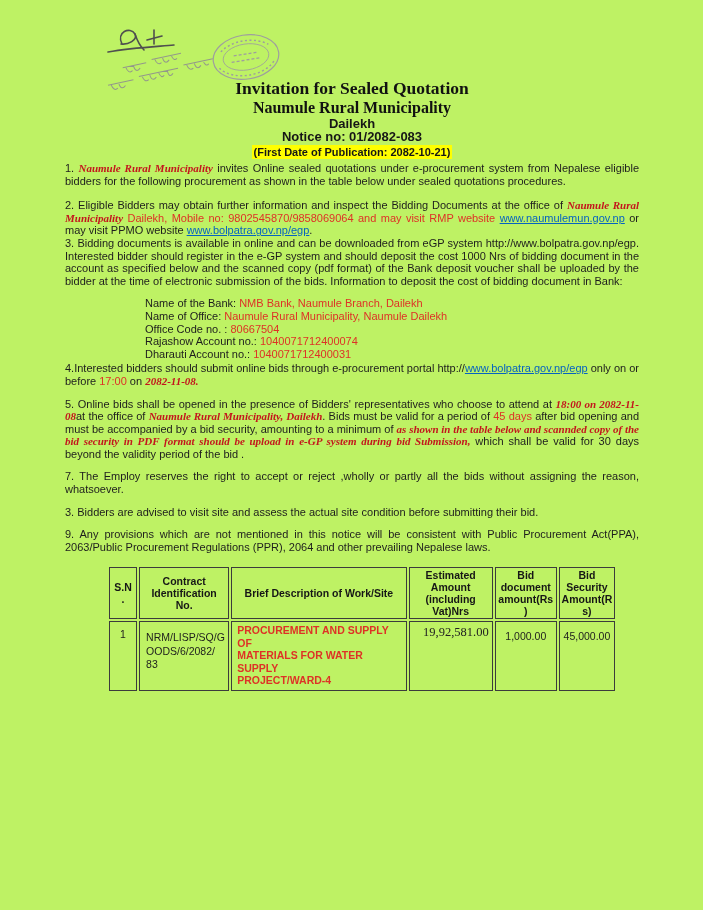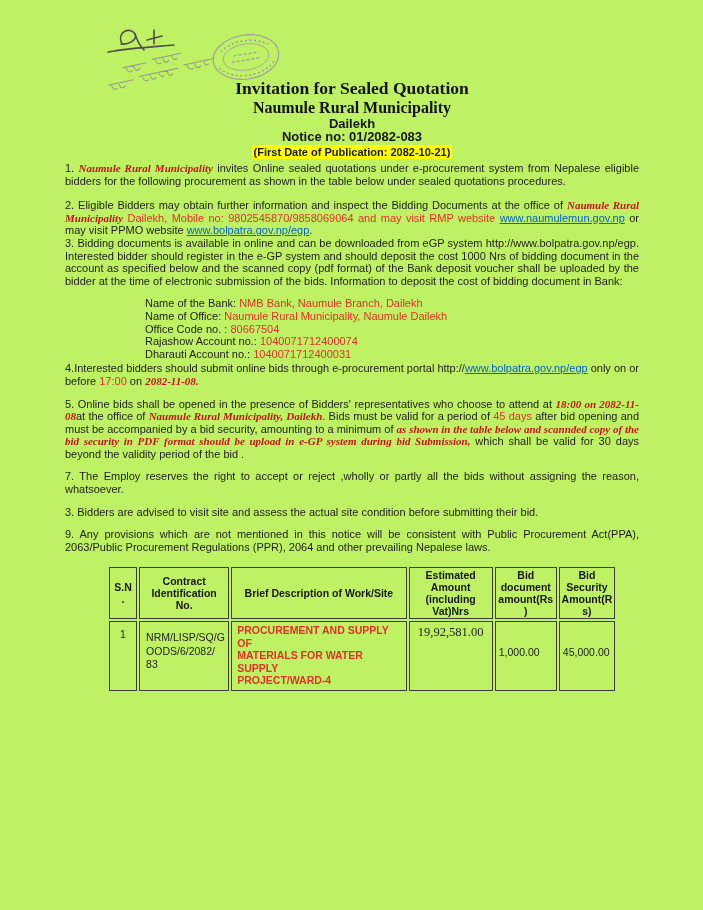--- a/index.html
+++ b/index.html
@@ -43,22 +43,22 @@
   }
   .qtable th, .qtable td { border:1px solid #3c3c3c; box-sizing:border-box; }
   .qtable th {
     font-size:10.5px; font-weight:bold; text-align:center; vertical-align:middle;
     white-space:pre-line; line-height:12px; height:52px; padding:1px; color:#161616;
   }
   .qtable td { vertical-align:top; font-size:10.5px; height:46px; padding:3px; }
   td.c-sn   { text-align:center; padding-top:6px; }
   td.c-id   { white-space:pre-line; line-height:13.5px; padding-top:9px; padding-left:6px; }
   td.c-desc { color:var(--red,#de3226); font-weight:bold; line-height:12.5px; white-space:pre-line; padding-top:2px; padding-left:5px; }
-  td.c-est  { font-family:"Liberation Serif", serif; font-size:12.5px; text-align:center; color:#222; }
-  td.c-doc, td.c-sec { text-align:left; padding-top:24px; }
+  td.c-est  { font-family:"Liberation Serif", serif; font-size:12.5px; text-align:right; color:#222; }
+  td.c-doc, td.c-sec { text-align:center; padding-top:8px; }
 </style>
 </head>
 <body>
 
 <div class="page">
 
   <svg class="stamp-svg" viewBox="0 0 300 92">
     <g stroke="#4f4f4f" stroke-width="1.6" fill="none" stroke-linecap="round">
       <path d="M32,18 C26,6 40,0 45,8 C48,14 38,19 31,18"></path>
       <path d="M45,8 C47,14 50,20 54,24"></path>

